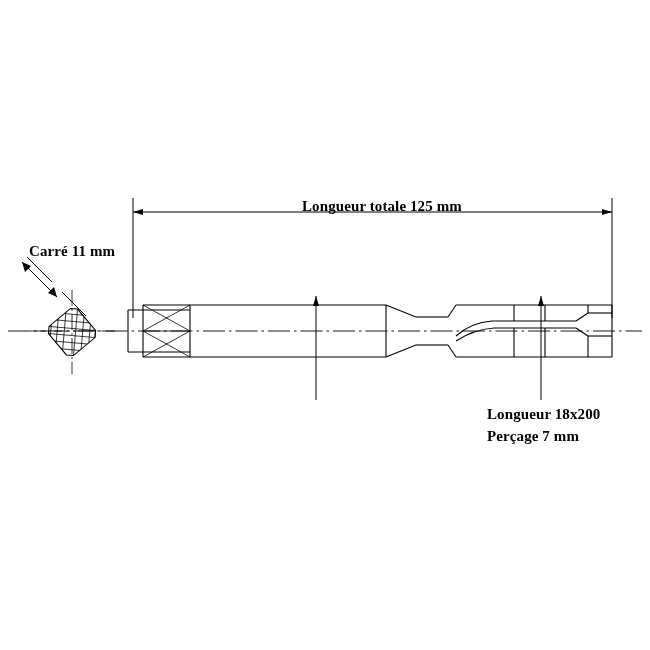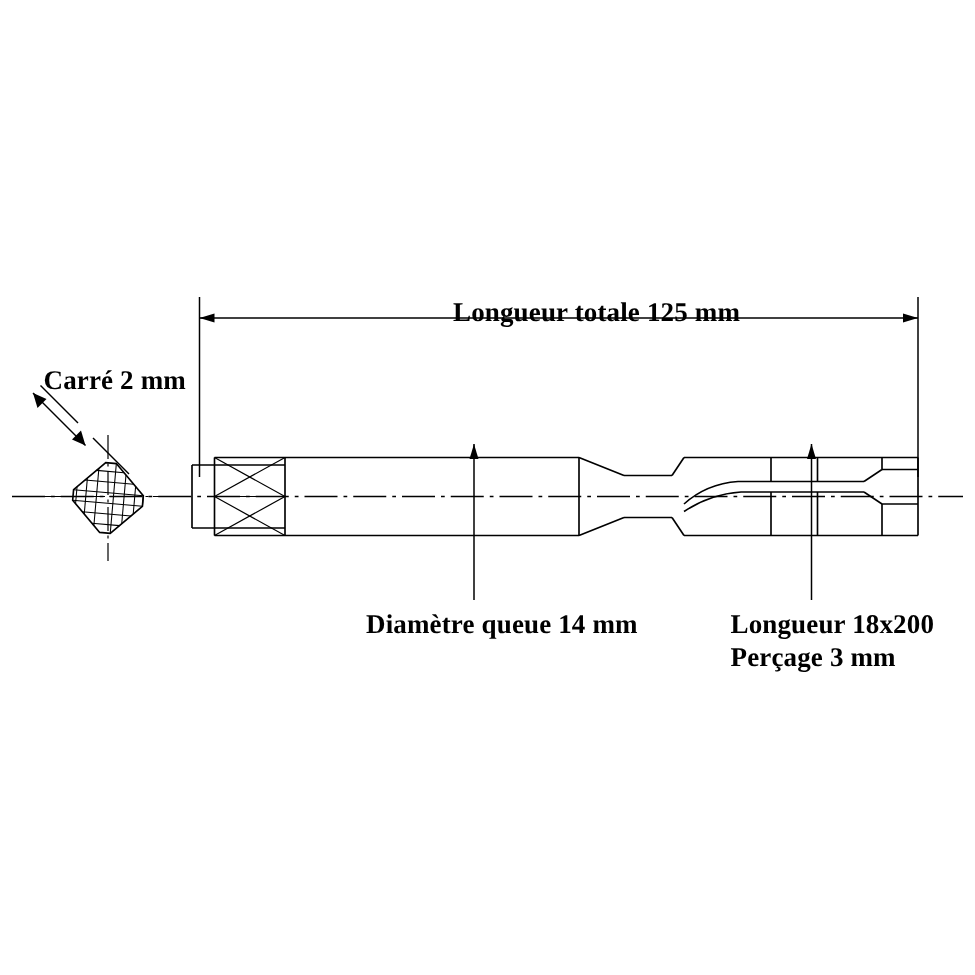--- a/index.html
+++ b/index.html
@@ -19,21 +19,21 @@
     position: absolute;
     left: 0;
     top: 0;
     width: 650px;
     height: 650px;
   }
   .lbl {
     position: absolute;
     font-family: "Liberation Serif", serif;
     font-weight: bold;
-    font-size: 18px;
+    font-size: 15px;
     color: #000000;
     white-space: nowrap;
     letter-spacing: 0.1px;
   }
   #label-total-length {
     left: 302px;
     top: 198px;
   }
   #label-square {
     left: 29px;
@@ -159,21 +159,20 @@
         <polygon points="316,296 313,306 319,306" fill="#000000" stroke="none"></polygon>
         <line x1="541" y1="296" x2="541" y2="400"></line>
         <polygon points="541,296 538,306 544,306" fill="#000000" stroke="none"></polygon>
       </g>
 
     </g>
   </svg>
 
   <div class="lbl" id="label-total-length">Longueur totale 125 mm</div>
 
-  <div class="lbl" id="label-square">Carré 2 mm</div>
+  <div class="lbl" id="label-square">Carré 11 mm</div>
 
-  <div class="lbl" id="label-shank-diameter">Diamètre queue 14 mm</div>
 
   <div class="lbl" id="label-dimension">Longueur 18x200</div>
 
-  <div class="lbl" id="label-drilling">Perçage 3 mm</div>
+  <div class="lbl" id="label-drilling">Perçage 7 mm</div>
 
 </div>
 
 </body></html>

